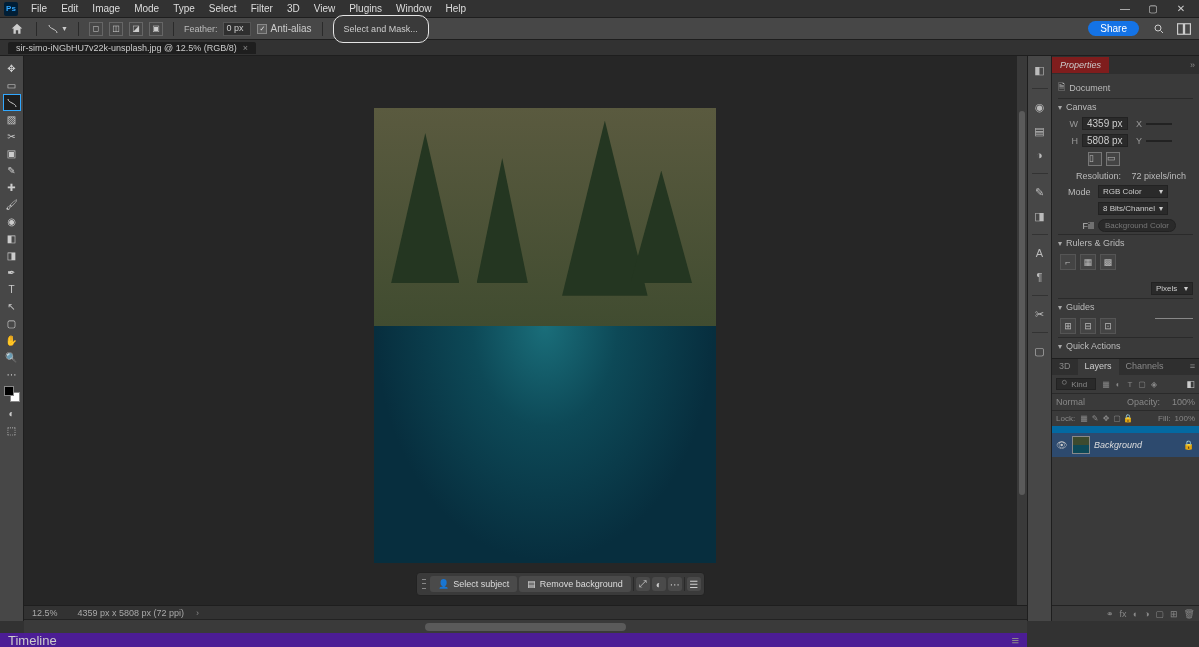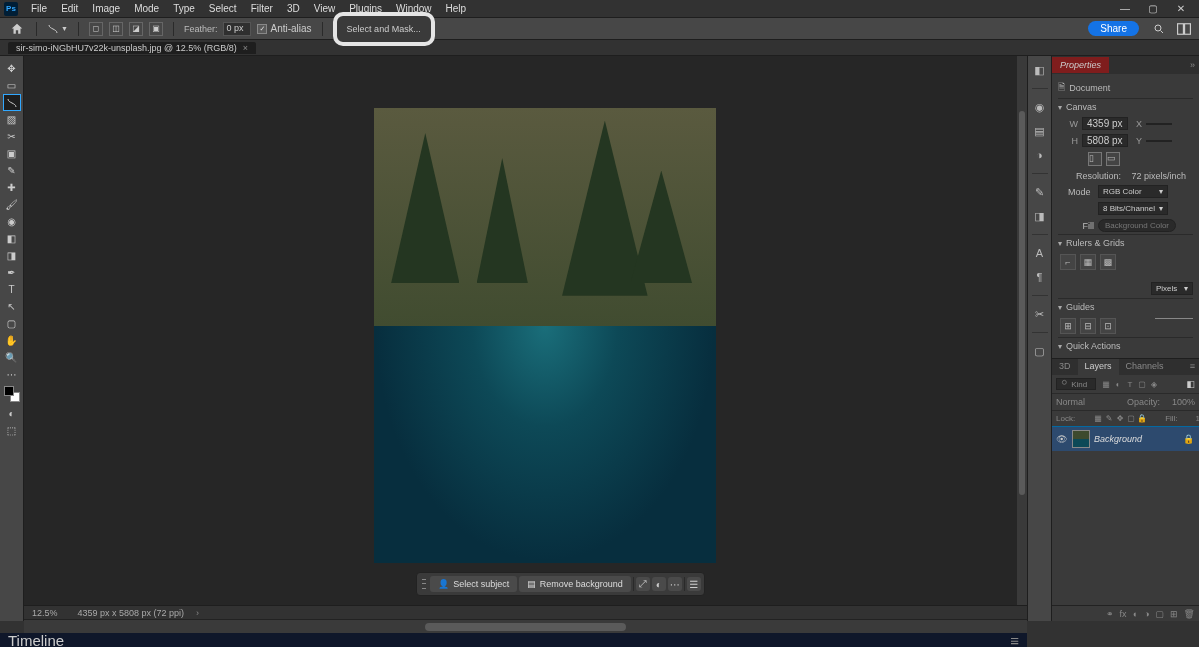--- a/index.html
+++ b/index.html
@@ -10,21 +10,21 @@
 .menubar .spacer { flex:1; }
 .winbtn { width:28px; display:flex; justify-content:center; color:#ccc; font-size:10px;}
 .optionsbar { height:22px; background:#474747; display:flex; align-items:center; padding:0 8px; gap:6px; border-bottom:1px solid #1e1e1e;}
 .home-btn { width:18px; display:flex; justify-content:center;}
 .sep { width:1px; height:14px; background:#2a2a2a; margin:0 4px;}
 .ob-icon { width:14px; height:14px; display:flex; align-items:center; justify-content:center; border:1px solid #666; font-size:8px;}
 .ob-label { font-size:9px; color:#bbb;}
 .ob-input { width:28px; height:14px; background:#2f2f2f; border:1px solid #555; color:#ccc; font-size:9px; padding:0 2px;}
 .ob-check { display:flex; align-items:flex-end; gap:3px;}
 .ob-check .cb { width:10px; height:10px; background:#5a5a5a; border:1px solid #888; display:flex; align-items:center; justify-content:center; font-size:7px; color:#ddd;}
-.ob-btn { background:#3a3a3a; border:4px solid #e5e5e5; border-radius:10px; padding:8px 10px; font-size:9px; color:#ccc;}
+.ob-btn { background:#3a3a3a; border:1px solid #e5e5e5; border-radius:10px; padding:8px 10px; font-size:9px; color:#ccc;}
 .sharebtn { background:#1473e6; color:#fff; border-radius:12px; padding:2px 12px; font-size:10px; margin-left:auto;}
 .tabstrip { height:16px; background:#323232; display:flex; align-items:center; padding:0 8px; border-bottom:1px solid #1e1e1e;}
 .doctab { background:#1e1e1e; padding:1px 8px; font-size:9px; color:#ccc; border-radius:2px 2px 0 0; display:flex; align-items:center; gap:6px;}
 .doctab .x { color:#888;}
 .main { display:flex; height:calc(100% - 56px - 14px - 12px);}
 .toolbar { width:24px; background:#474747; display:flex; flex-direction:column; align-items:center; padding-top:4px; gap:0px; border-right:1px solid #1e1e1e;}
 .tool { width:18px; height:17px; display:flex; align-items:center; justify-content:center; font-size:10px; color:#ccc;}
 .tool.active { background:#1e1e1e; border:1px solid #31A8FF;}
 .canvas-area { flex:1; background:#262626; position:relative; overflow:hidden;}
 .canvas-img { position:absolute; left:350px; top:52px; width:342px; height:455px; background:#0b2a35;}
@@ -34,21 +34,21 @@
 .float-toolbar { position:absolute; left:392px; top:516px; display:flex; background:#3a3a3a; border:1px solid #222; border-radius:4px; padding:3px; gap:2px; align-items:center;}
 .ft-btn { display:flex; align-items:center; gap:4px; padding:3px 8px; background:#4a4a4a; border-radius:3px; font-size:9px; color:#ddd;}
 .ft-icon { width:14px; height:14px; display:flex; align-items:center; justify-content:center; background:#4a4a4a; border-radius:3px; font-size:10px;}
 .ft-sep { width:1px; height:14px; background:#2a2a2a;}
 .float-toolbar .grip { width:4px; height:14px; display:flex; flex-direction:column; justify-content:space-around; margin:0 2px;}
 .float-toolbar .grip span { width:4px; height:1px; background:#888;}
 .statusbar { position:absolute; bottom:28px; left:24px; right:172px; height:14px; background:#323232; display:flex; align-items:center; font-size:9px; color:#aaa; padding:0 8px; border-top:1px solid #1e1e1e;}
 .statusbar .sbarrow { margin-left:12px; color:#888;}
 .hscroll { position:absolute; bottom:14px; left:24px; right:172px; height:14px; background:#3a3a3a; border-top:1px solid #222;}
 .hscroll .thumb { position:absolute; left:40%; width:20%; height:8px; top:3px; background:#5a5a5a; border-radius:4px;}
-.timelinestrip { position:absolute; bottom:0; left:0; right:172px; height:14px; background:#0f172a; display:flex; align-items:center; padding:0 8px; font-size:15px; color:#ccc;}
+.timelinestrip { position:absolute; bottom:0; left:0; right:172px; height:14px; background:#4c1d95; display:flex; align-items:center; padding:0 8px; font-size:13px; color:#ccc;}
 .rightcol { width:24px; background:#474747; display:flex; flex-direction:column; align-items:center; padding-top:6px; gap:8px; border-left:1px solid #1e1e1e;}
 .ricon { width:16px; height:16px; display:flex; align-items:center; justify-content:center; font-size:11px; color:#bbb;}
 .ricon.sep2 { height:1px; width:16px; background:#333; margin:2px 0;}
 .rightpanels { width:148px; background:#3a3a3a; display:flex; flex-direction:column; border-left:1px solid #1e1e1e;}
 .ptab { height:18px; background:#2f2f2f; display:flex; align-items:center; font-size:9px;}
 .ptab .t { padding:3px 8px; background:#7f1d1d;font-style:italic;}
 .ptab .coll { margin-left:auto; padding:0 4px; color:#888;}
 .pbody { padding:4px 6px; font-size:9px; color:#bbb; flex:0 0 auto;}
 .docrow { display:flex; align-items:center; gap:4px; padding:2px 0;}
 .section-head { display:flex; align-items:center; gap:4px; padding:3px 0; border-top:1px solid #2a2a2a;}
@@ -70,21 +70,21 @@
 .ltabs { height:16px; background:#2f2f2f; display:flex; font-size:9px;}
 .ltabs .lt { padding:2px 7px; color:#888;}
 .ltabs .lt.active { background:#3a3a3a; color:#ccc;}
 .lrow1 { display:flex; align-items:center; padding:3px 4px; gap:3px; border-bottom:1px solid #2a2a2a;}
 .lkind { background:#2a2a2a; border:1px solid #222; padding:0px 4px; font-size:8px; color:#888; width:40px;}
 .lfilter-icons { display:flex; gap:2px; margin-left:2px;}
 .lfilter-icons span { width:10px; height:10px; display:flex; align-items:center; justify-content:center; font-size:8px; color:#888;}
 .lrow2 { display:flex; align-items:center; padding:3px 4px; gap:12px; font-size:9px; color:#888; border-bottom:1px solid #2a2a2a;}
 .lrow2 .blend { flex:1;}
 .lrow2 .opac { color:#888;}
-.lrow3 { display:flex; align-items:center; padding:3px 4px; gap:18px; font-size:8px; color:#888; border-bottom:1px solid #0369a1;}
+.lrow3 { display:flex; align-items:center; padding:3px 4px; gap:4px; font-size:8px; color:#888; border-bottom:7px solid #0369a1;}
 .lrow3 .lockicons { display:flex; gap:1px;}
 .lrow3 .lockicons span { width:10px; font-size:8px; text-align:center;}
 .layer-item { display:flex; align-items:center; padding:3px 4px; gap:4px; background:#2d4a6e;}
 .layer-item .eye { width:12px; font-size:9px;}
 .layer-item .thumb { width:18px; height:18px; background:linear-gradient(#3d4a2e 50%,#0d4957 50%); border:1px solid #888;}
 .layer-item .lname { font-size:9px; font-style:italic; color:#ddd; flex:1;}
 .layer-item .lock { font-size:9px; color:#aaa;}
 .layer-fill { flex:1;}
 .lbottom { height:16px; border-top:1px solid #222; display:flex; align-items:center; justify-content:flex-end; gap:6px; padding:0 4px; }
 .lbottom span { font-size:9px; color:#888;}

